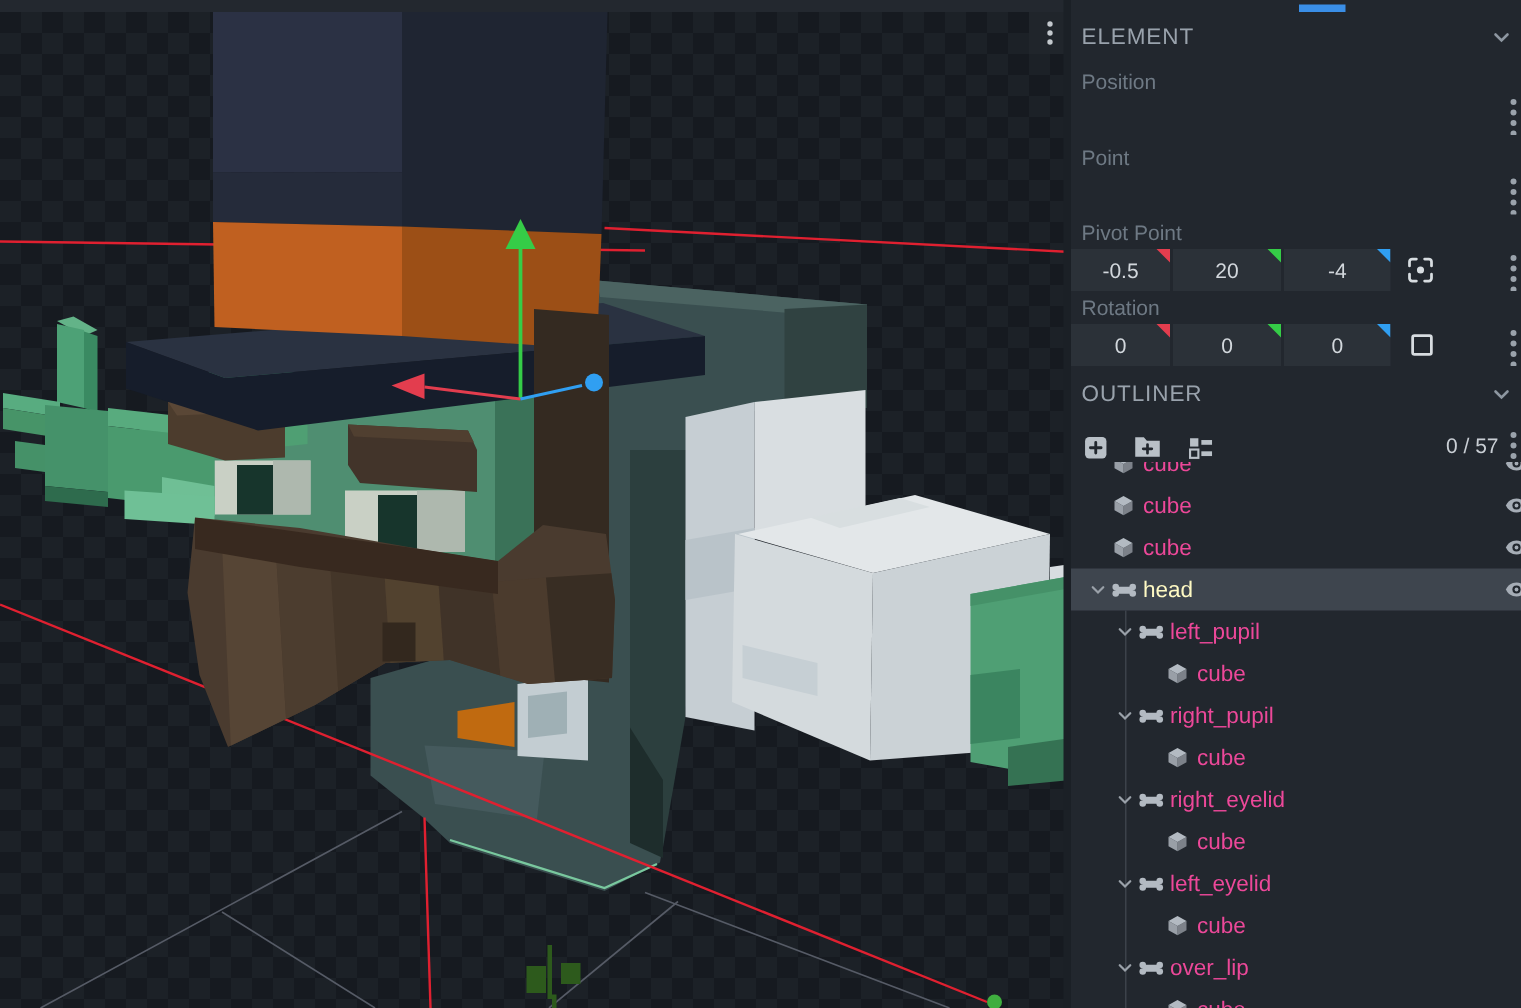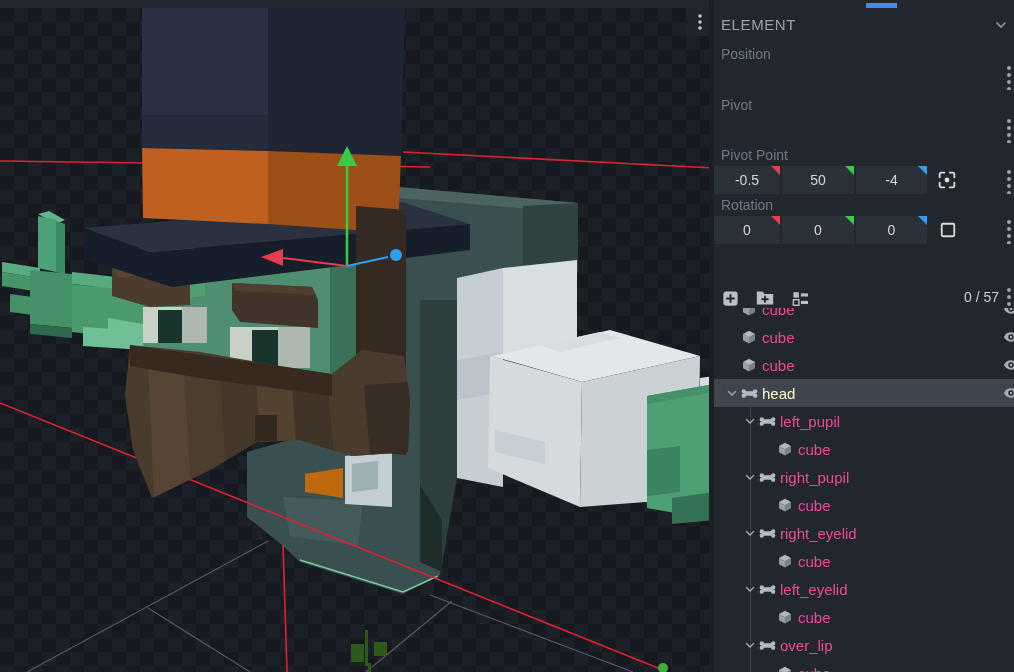--- a/index.html
+++ b/index.html
@@ -216,36 +216,36 @@
       <svg width="8" height="26" viewBox="0 0 8 26">
           <g fill="currentColor">
             <circle cx="4" cy="4" r="2"></circle>
             <circle cx="4" cy="11" r="2"></circle>
             <circle cx="4" cy="18" r="2"></circle>
             <circle cx="4" cy="25" r="2"></circle>
           </g>
         </svg>
     </div>
 
-    <div class="lbl" style="top:97px;">Pivot</div>
+    <div class="lbl" style="top:97px;">Point</div>
     <div class="drag-dots" style="top:117px;">
       <svg width="8" height="26" viewBox="0 0 8 26">
           <g fill="currentColor">
             <circle cx="4" cy="4" r="2"></circle>
             <circle cx="4" cy="11" r="2"></circle>
             <circle cx="4" cy="18" r="2"></circle>
             <circle cx="4" cy="25" r="2"></circle>
           </g>
         </svg>
     </div>
 
     <div class="lbl" style="top:147px;">Pivot Point</div>
     <div class="vecrow" style="top:166px;">
       <div class="vfield ax-x" style="left:0;width:66px;">-0.5</div>
-      <div class="vfield ax-y" style="left:68px;width:72px;">50</div>
+      <div class="vfield ax-y" style="left:68px;width:72px;">20</div>
       <div class="vfield ax-z" style="left:142px;width:71px;">-4</div>
       <div class="pbtn" style="left:220px;top:1px;">
         <svg width="22" height="22" viewBox="0 0 24 24">
           <g stroke="currentColor" stroke-width="2" fill="none" stroke-linecap="round">
             <path d="M4 9V6a2 2 0 0 1 2-2h3"></path>
               <path d="M15 4h3a2 2 0 0 1 2 2v3"></path>
             <path d="M20 15v3a2 2 0 0 1-2 2h-3"></path>
               <path d="M9 20H6a2 2 0 0 1-2-2v-3"></path>
           </g>
             <circle cx="12" cy="12" r="2.6" fill="currentColor"></circle>
@@ -278,20 +278,28 @@
             <g fill="currentColor">
               <circle cx="4" cy="4" r="2"></circle>
               <circle cx="4" cy="11" r="2"></circle>
               <circle cx="4" cy="18" r="2"></circle>
               <circle cx="4" cy="25" r="2"></circle>
             </g>
           </svg>
       </div>
     </div>
 
+    <div class="sec-head" style="top:252px;">
+      <span class="sec-title">OUTLINER</span>
+      <span class="sec-chev">
+        <svg width="16" height="16" viewBox="0 0 24 24">
+            <path d="M6 9l6 6 6-6" stroke="currentColor" stroke-width="2.6" fill="none" stroke-linecap="round"></path>
+          </svg>
+      </span>
+    </div>
 
     <div style="position:absolute;top:286px;left:0;width:300px;height:24px;text-decoration:underline;">
       <div class="tbtn" style="left:4px;">
         <svg width="19" height="19" viewBox="0 0 24 24">
           <rect x="3" y="3" width="18" height="18" rx="3.5" fill="currentColor"></rect>
           <path d="M12 7.5v9M7.5 12h9" stroke="#22272e" stroke-width="2.4" stroke-linecap="round"></path>
         </svg>
       </div>
       <div class="tbtn" style="left:39px;">
         <svg width="20" height="18" viewBox="0 0 24 22">

